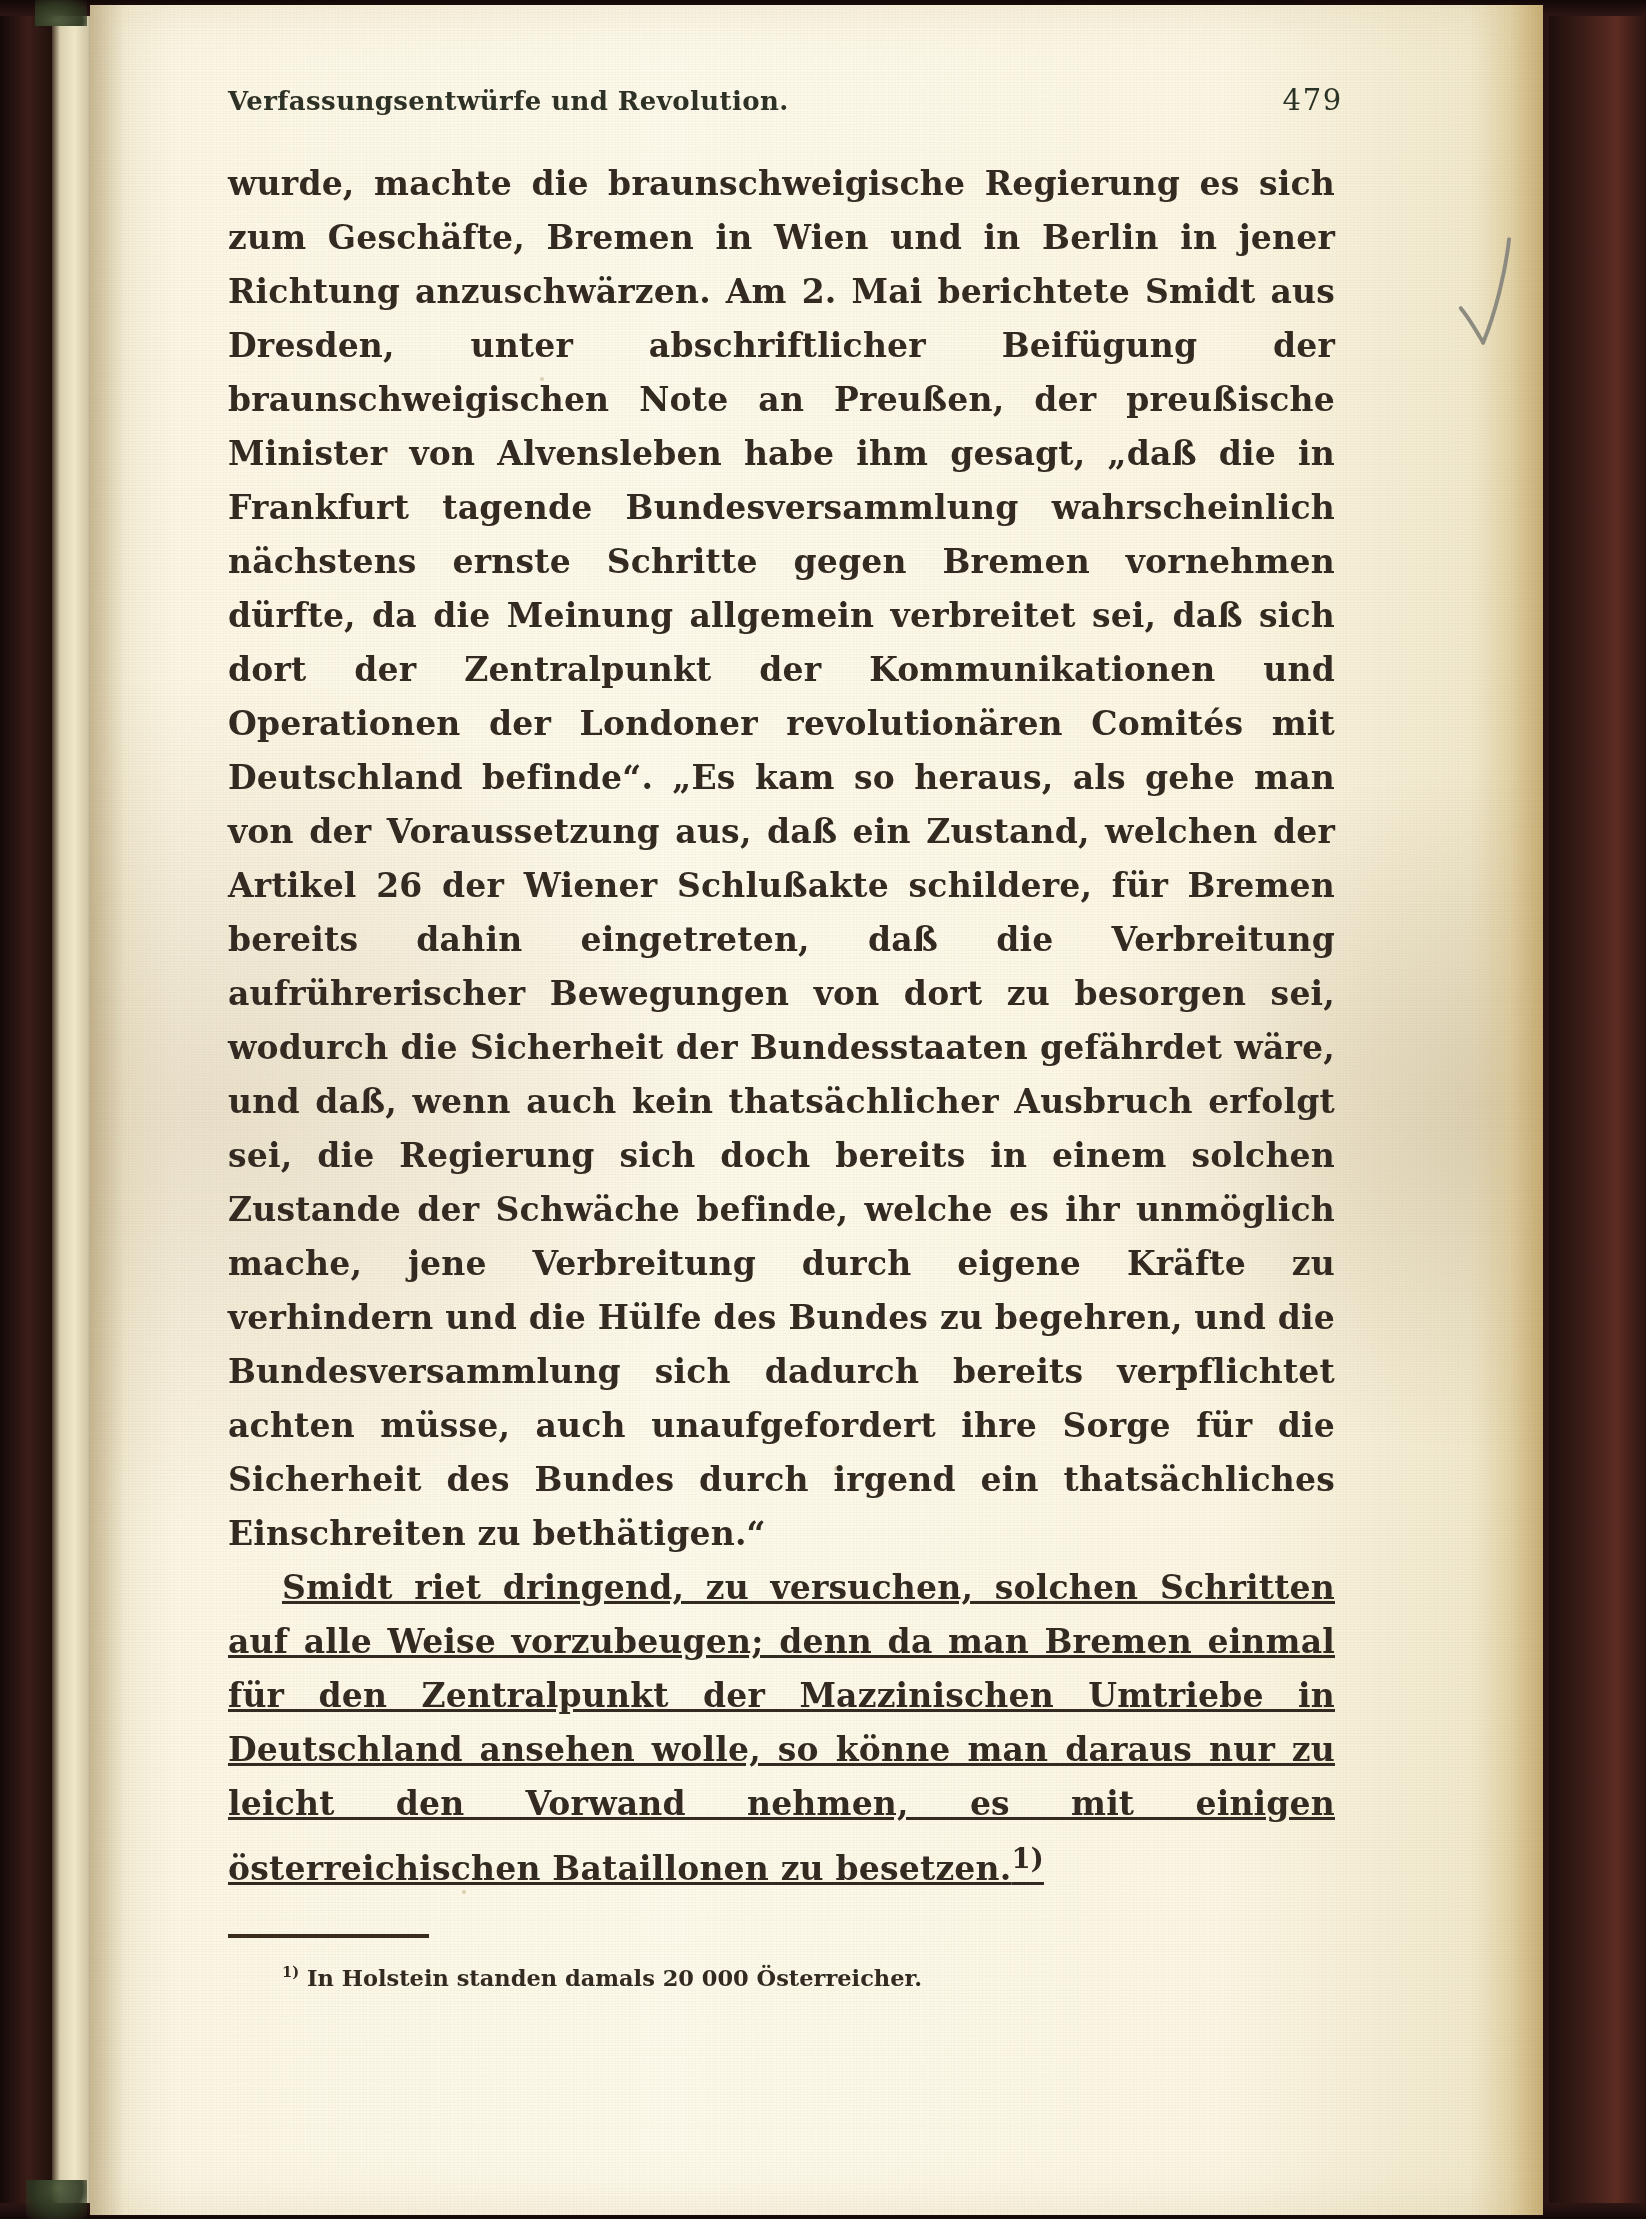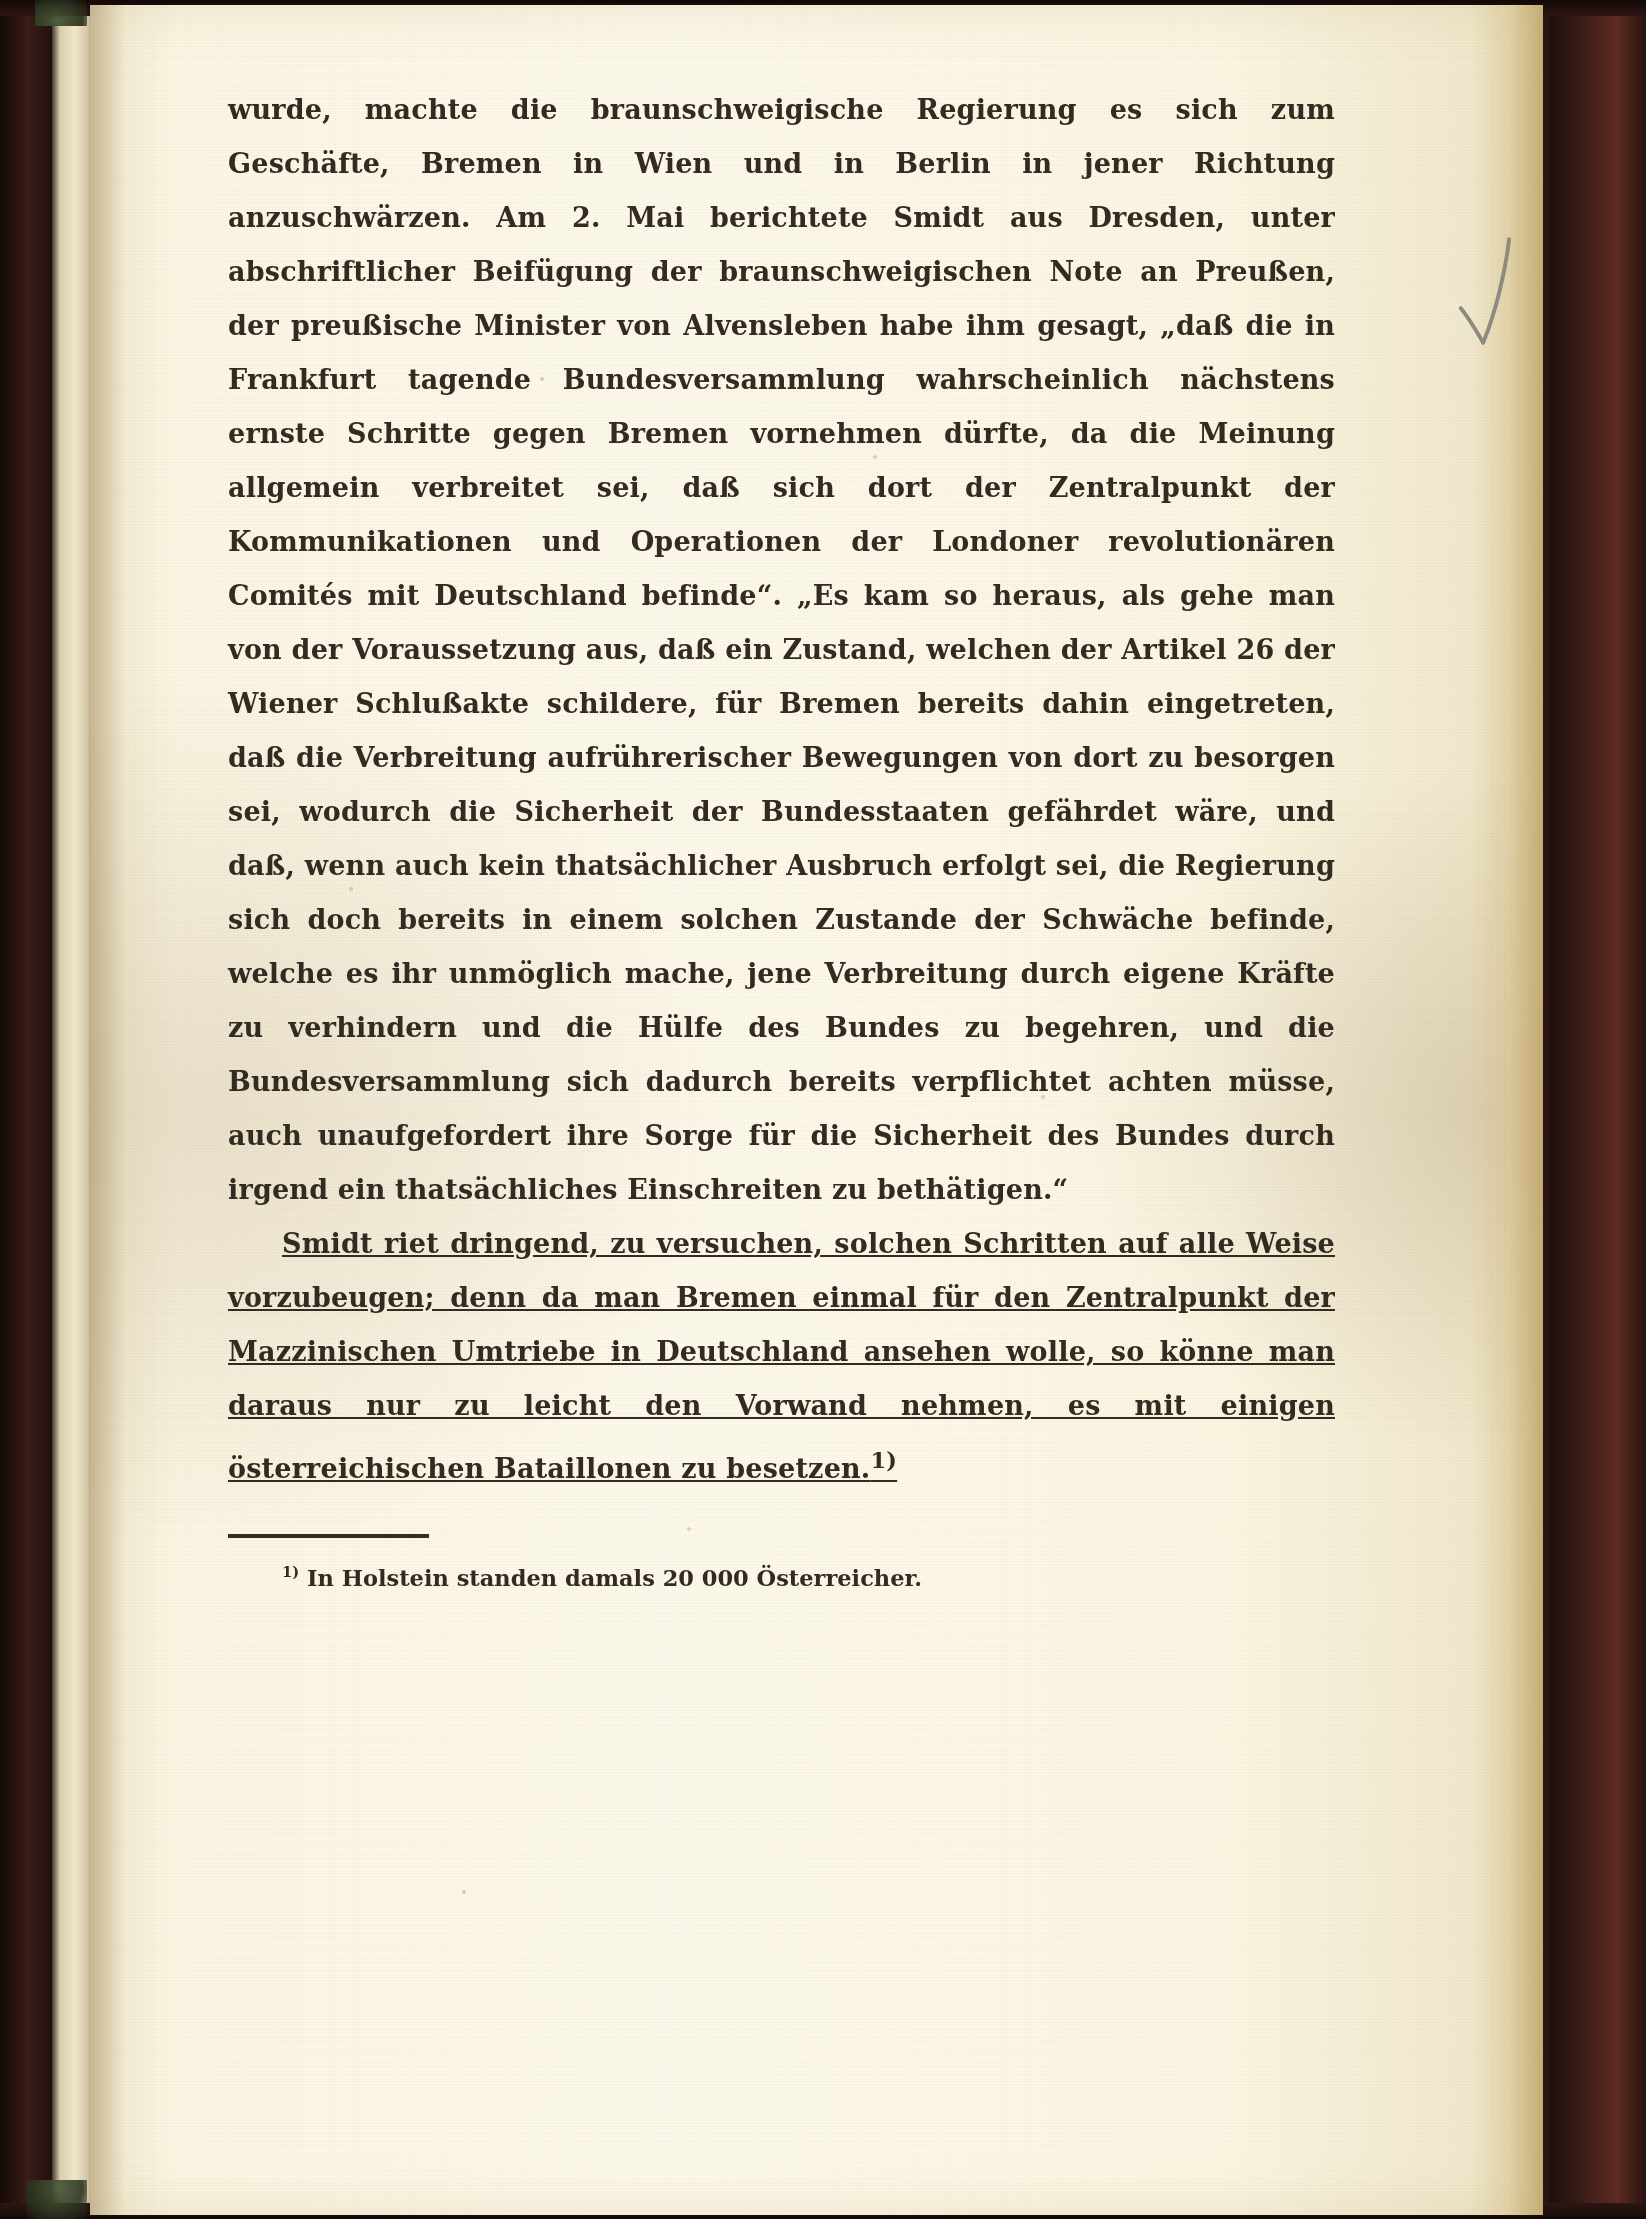--- a/index.html
+++ b/index.html
@@ -103,21 +103,21 @@
   .runhead-folio {
     font-size: 29px;
     color: #2b3326;
     font-family: "DejaVu Serif", "Liberation Serif", serif;
     letter-spacing: 1.7px;
   }
 
   .para {
     margin: 0 8px 0 0;
     color: #332a22;
-    font-size: 27px;
+    font-size: 33px;
     line-height: 54px;
     text-align: justify;
     text-justify: inter-word;
     letter-spacing: 0.2px;
   }
   .para.indent { text-indent: 54px; text-decoration: underline; }
   .para + .para { margin-top: 0; }
 
   
   .fraktur {
@@ -179,20 +179,24 @@
     <div class="speck" style="left:744px; top:1461px; width:5.2px; height:5.2px;"></div>
     <div class="speck" style="left:372px; top:1885px; width:3.5px; height:3.5px;"></div>
 
     <svg class="pencil-mark" viewBox="0 0 120 145">
       <path d="M96 6 C92 44, 80 92, 66 126" stroke="#8d8a80" stroke-width="4.5" fill="none" stroke-linecap="round"></path>
       <path d="M66 126 C58 112, 50 98, 40 86" stroke="#8d8a80" stroke-width="4.5" fill="none" stroke-linecap="round"></path>
     </svg>
 
     <div class="typeblock">
 
+      <div class="runhead">
+        <div class="runhead-title fraktur">Verfassungsentwürfe und Revolution.</div>
+        <div class="runhead-folio">479</div>
+      </div>
 
       <p class="para fraktur">wurde, machte die braunschweigische Regierung es sich zum Geschäfte, Bremen in Wien und in Berlin in jener Richtung anzuschwärzen. Am 2. Mai berichtete Smidt aus Dresden, unter abschriftlicher Beifügung der braunschweigischen Note an Preußen, der preußische Minister von Alvensleben habe ihm gesagt, „daß die in Frankfurt tagende Bundesversammlung wahrscheinlich nächstens ernste Schritte gegen Bremen vornehmen dürfte, da die Meinung allgemein verbreitet sei, daß sich dort der Zentralpunkt der Kommunikationen und Operationen der Londoner revolutionären Comités mit Deutschland befinde“. „Es kam so heraus, als gehe man von der Voraussetzung aus, daß ein Zustand, welchen der Artikel 26 der Wiener Schlußakte schildere, für Bremen bereits dahin eingetreten, daß die Verbreitung aufrührerischer Bewegungen von dort zu besorgen sei, wodurch die Sicherheit der Bundesstaaten gefährdet wäre, und daß, wenn auch kein thatsächlicher Ausbruch erfolgt sei, die Regierung sich doch bereits in einem solchen Zustande der Schwäche befinde, welche es ihr unmöglich mache, jene Verbreitung durch eigene Kräfte zu verhindern und die Hülfe des Bundes zu begehren, und die Bundesversammlung sich dadurch bereits verpflichtet achten müsse, auch unaufgefordert ihre Sorge für die Sicherheit des Bundes durch irgend ein thatsächliches Einschreiten zu bethätigen.“</p>
 
       <p class="para indent fraktur"><span>Smidt riet dringend, zu versuchen, solchen Schritten auf alle Weise vorzubeugen; denn da man Bremen einmal für den Zentralpunkt der Mazzinischen Umtriebe in Deutschland ansehen wolle, so könne man daraus nur zu leicht den Vorwand nehmen, es mit einigen österreichischen Bataillonen zu besetzen.</span><sup>1)</sup></p>
 
 
       <div class="fn-rule"></div>
 
       <div class="footnote fraktur"><sup>1)</sup>&nbsp;<span>In Holstein standen damals 20 000 Österreicher.</span></div>
 

